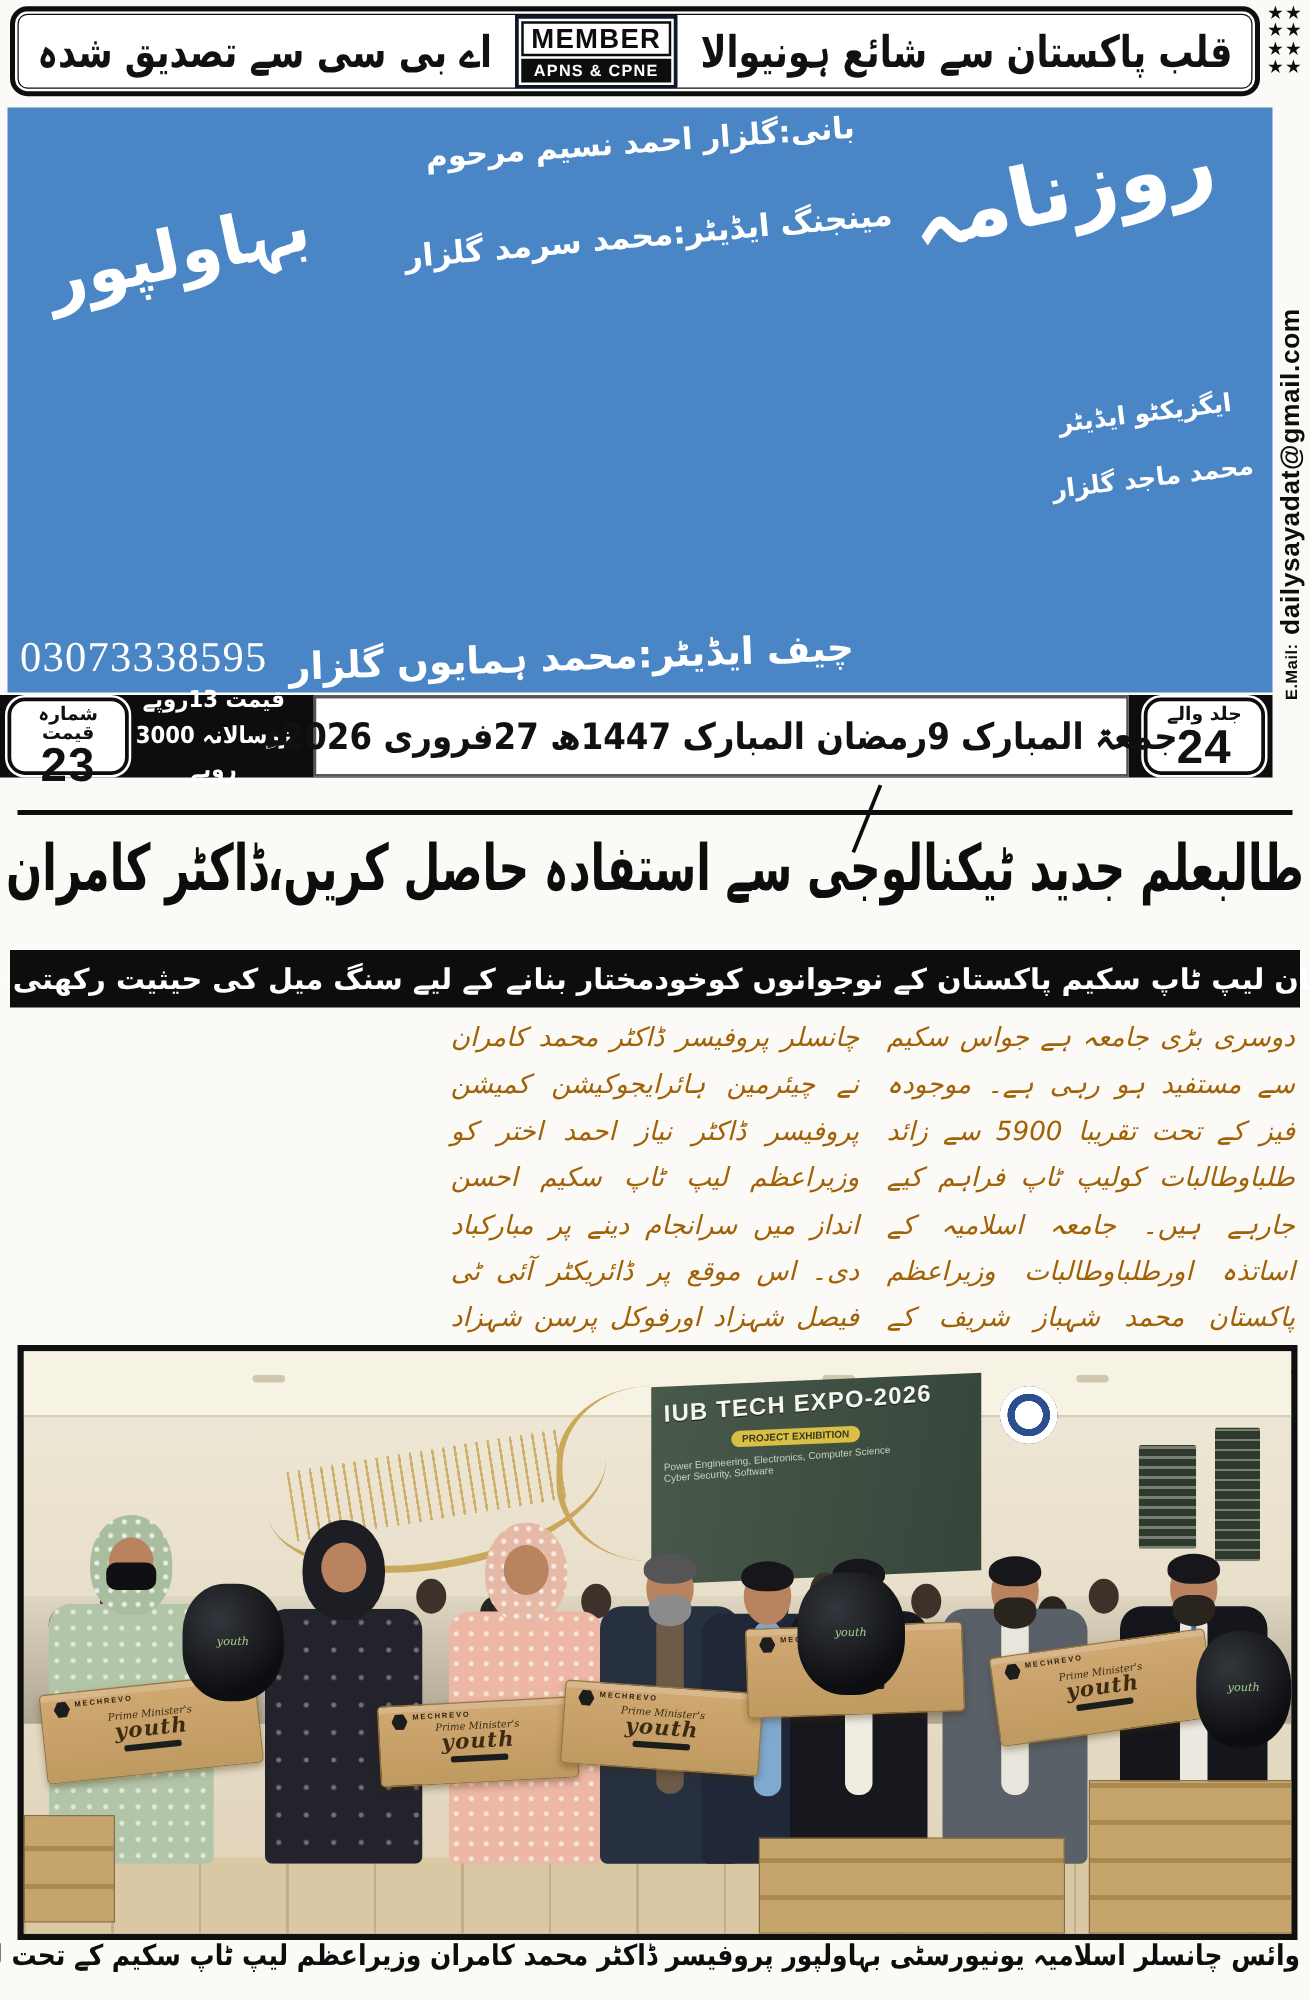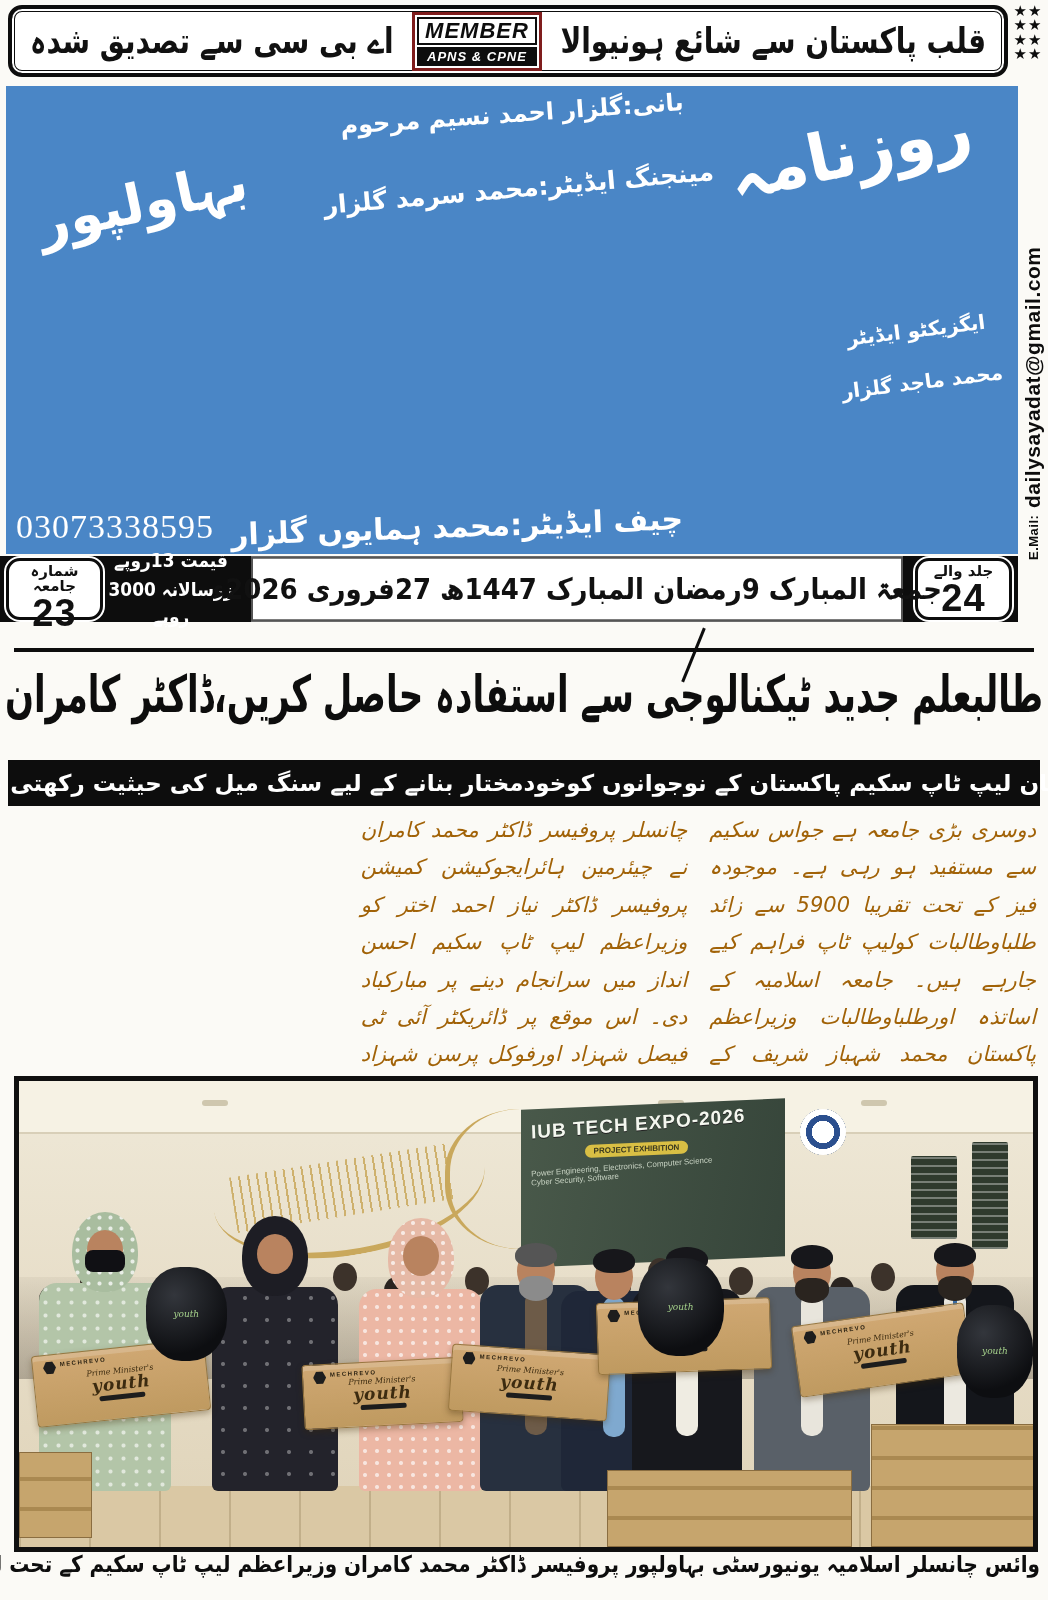--- a/index.html
+++ b/index.html
@@ -5,21 +5,21 @@
   html,body{margin:0;padding:0;background:#e9e7e2;}
   .page{position:relative;width:1048px;height:1600px;background:#fbfaf6;margin:0 auto;overflow:hidden;
         font-family:"Liberation Sans",sans-serif;color:#111;}
   .urdu{font-family:"DejaVu Sans",sans-serif;direction:rtl;unicode-bidi:plaintext;}
 
   
   .topbar{position:absolute;top:5px;left:8px;width:1000px;height:72px;border:4px solid #0d0d0d;
           border-radius:14px;background:#fff;box-shadow:inset 0 0 0 2px #fff,inset 0 0 0 3px #0d0d0d;
           display:flex;flex-direction:row-reverse;align-items:center;justify-content:space-between;padding:0 18px;box-sizing:border-box;}
   .tb-text{font-weight:bold;font-size:28px;transform:scaleY(1.25);white-space:nowrap;}
-  .member{border:3px solid #7f1d1d;background:#fff;padding:2px;text-align:center;line-height:1;margin:0 6px;font-style:italic;}
+  .member{border:3px solid #0f172a;background:#fff;padding:2px;text-align:center;line-height:1;margin:0 6px;}
   .member-top{font-size:22px;font-weight:bold;letter-spacing:1px;color:#0d0d0d;border:2px solid #0d0d0d;padding:1px 6px;}
   .member-bottom{margin-top:2px;background:#0d0d0d;color:#fff;font-size:13px;font-weight:bold;letter-spacing:1px;padding:3px 4px;}
   .stars{position:absolute;top:4px;right:2px;width:36px;font-size:15px;line-height:.95;letter-spacing:1px;
          word-break:break-all;text-align:center;color:#0d0d0d;}
 
   
   .masthead{position:absolute;top:86px;left:6px;width:1012px;height:468px;background:#4a86c6;color:#fff;overflow:hidden;}
   .mh-founder{position:absolute;top:14px;right:33%;font-size:24px;font-weight:bold;transform:rotate(-4deg);}
   .mh-managing{position:absolute;top:88px;right:30%;font-size:25px;font-weight:bold;transform:rotate(-5deg);}
   .mh-roz{position:absolute;top:34px;right:45px;font-size:66px;font-weight:bold;transform:rotate(-12deg);line-height:1;}
@@ -141,21 +141,21 @@
     </div>
     <div class="mh-chief urdu">چیف ایڈیٹر:محمد ہمایوں گلزار</div>
     <div class="mh-phone">03073338595</div>
   </div>
   <div class="email-col">
     <span class="em-label">E.Mail:</span>&nbsp;<span>dailysayadat@gmail.com</span>
   </div>
 
   <div class="dateline">
     <div class="numbox">
-      <div class="lbl urdu">شمارہ جامعہ</div>
+      <div class="lbl urdu">شمارہ قیمت</div>
       <div class="num">23</div>
     </div>
     <div class="price urdu">
       <div>قیمت 13روپے</div>
       <div>زرسالانہ 3000 روپے</div>
     </div>
     <div class="datebox urdu">جمعۃ المبارک 9رمضان المبارک 1447ھ 27فروری 2026ء</div>
     <div class="numbox">
       <div class="lbl urdu">جلد والے</div>
       <div class="num">24</div>

